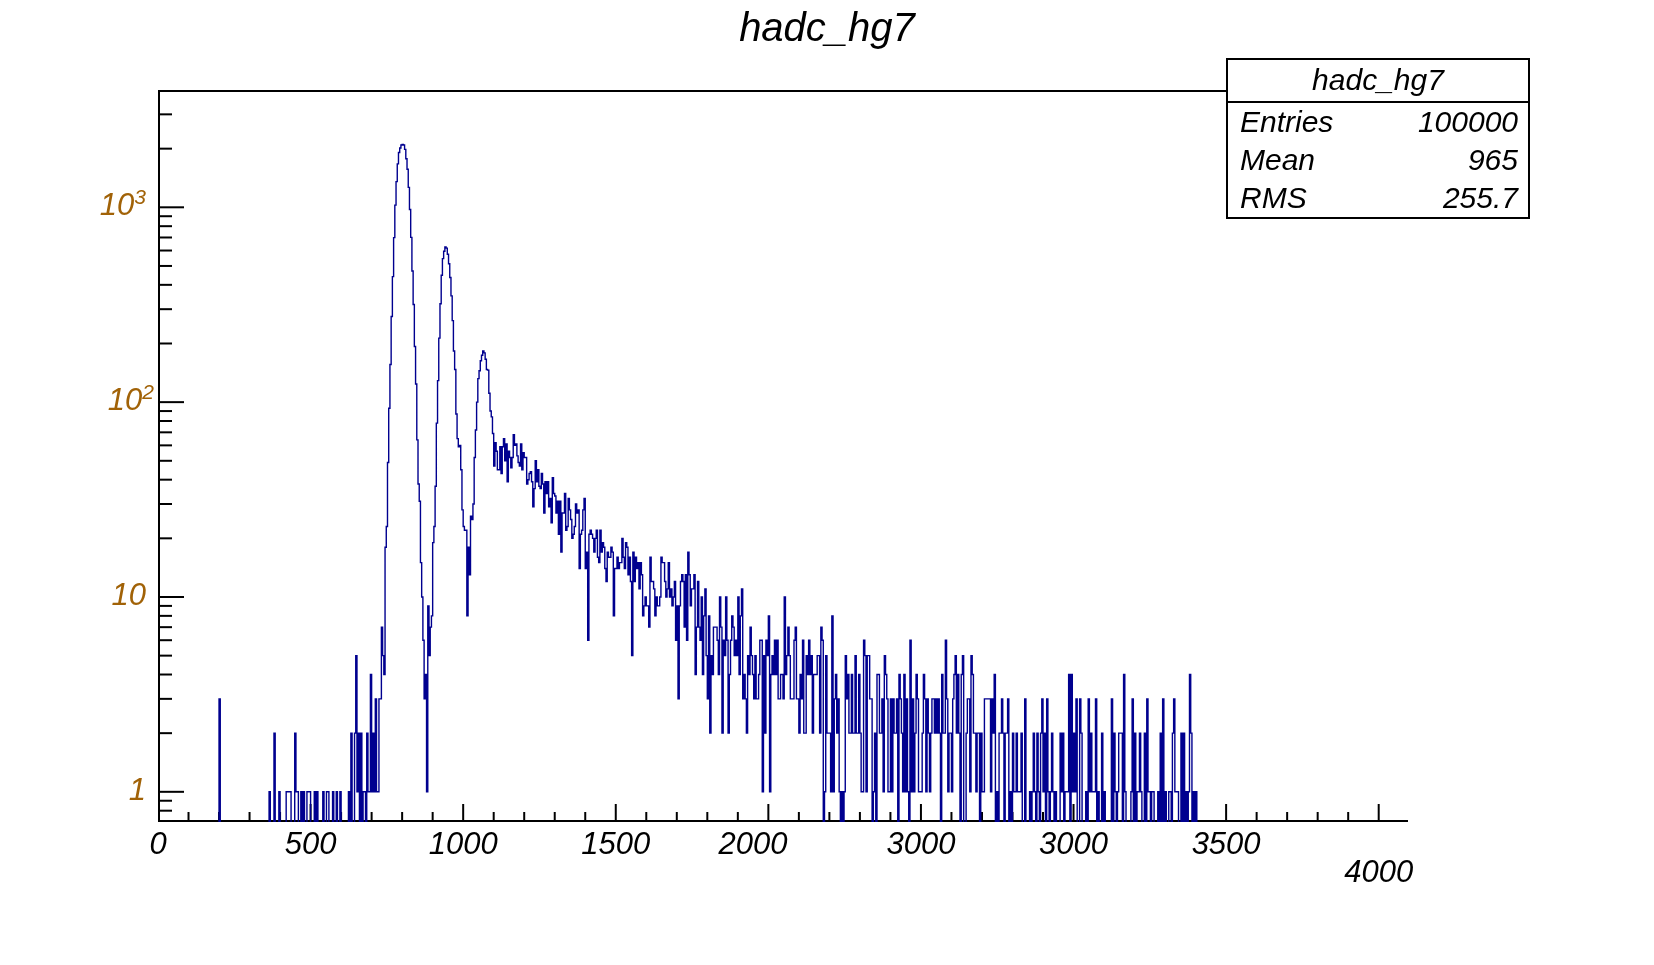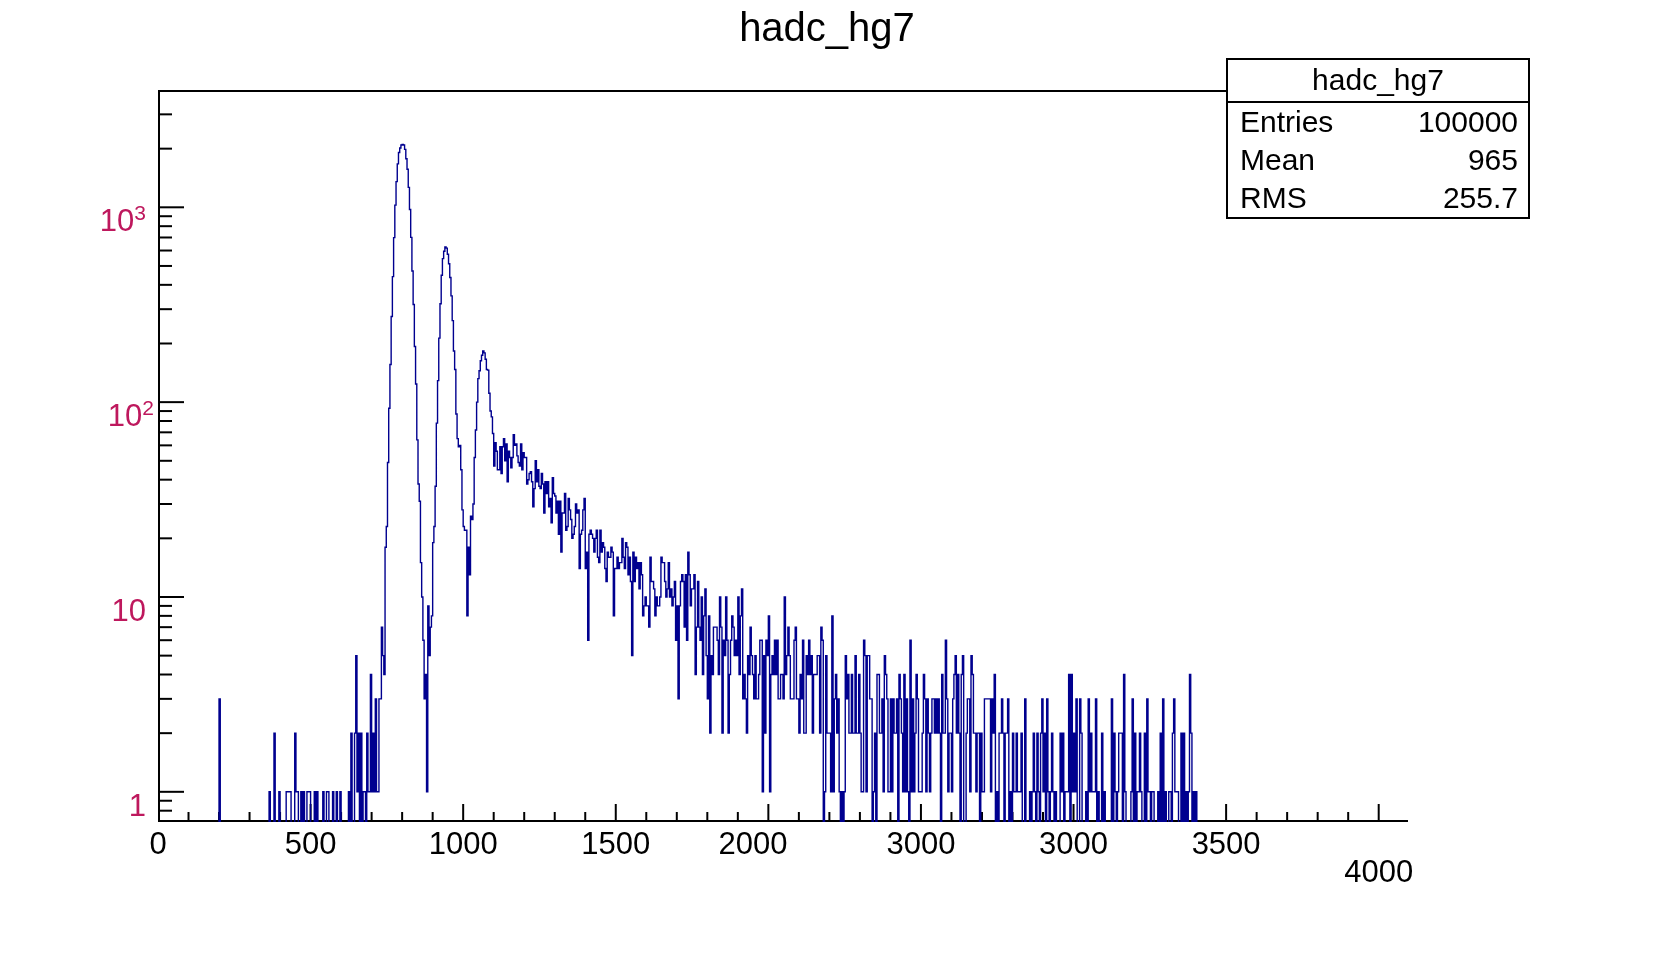--- a/index.html
+++ b/index.html
@@ -11,20 +11,21 @@
   body {
     font-family: "Liberation Sans", sans-serif;
     color: #000000;
   }
   #canvas {
     position: relative;
     width: 1654px;
     height: 965px;
     background: #ffffff;
     overflow: hidden;
+    font-style: italic;
   }
 
   
   #plot-title {
     position: absolute;
     left: 0;
     top: 4px;
     width: 1654px;
     text-align: center;
     font-size: 40px;
@@ -59,23 +60,22 @@
     height: 732px;
     display: block;
   }
 
   
   .ytick-label {
     position: absolute;
     text-align: right;
     font-size: 31px;
     line-height: 31px;
-    color: #be185d;
-    white-space: pre;
-    margin-top: 16px;
+    color: #a16207;
+    white-space: pre;
   }
   .ytick-label .exp {
     font-size: 21px;
     vertical-align: super;
     line-height: 0;
   }
   .xtick-label {
     position: absolute;
     text-align: center;
     font-size: 31px;

